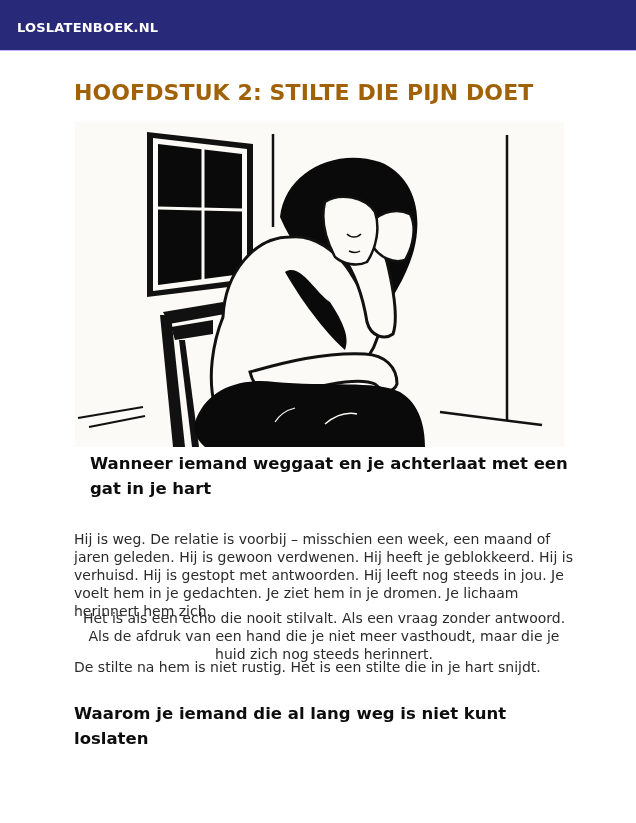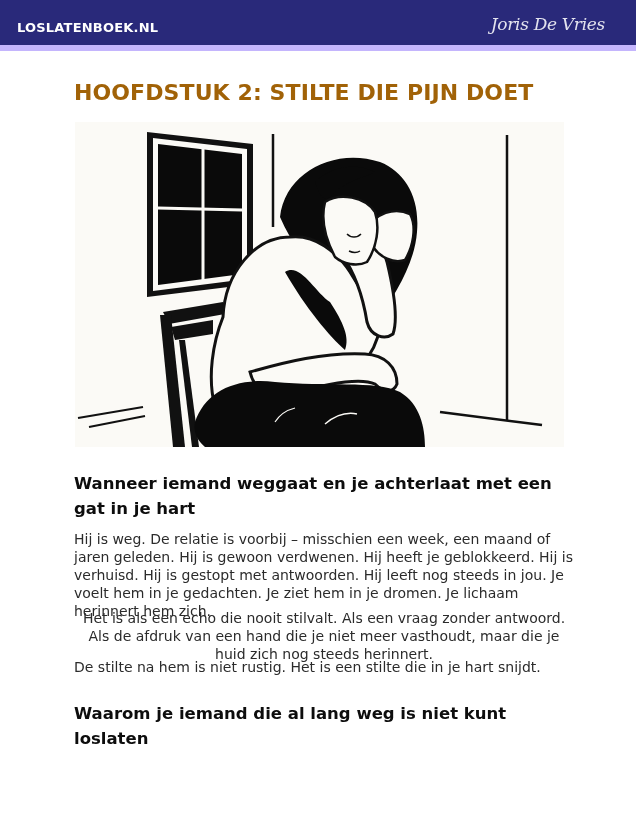--- a/index.html
+++ b/index.html
@@ -2,21 +2,21 @@
 <html><head>
   <meta charset="utf-8">
   <style>
     * { margin: 0; padding: 0; box-sizing: border-box; }
     html, body { width: 636px; height: 823px; background: #ffffff; overflow: hidden; }
     body { font-family: "DejaVu Sans", sans-serif; color: #1a1a1a; position: relative; }
 
     .header {
       position: absolute; left: 0; top: 0; width: 636px; height: 51px;
       background: #29297a;
-      border-bottom: 6px solid #c4b5fd;
+      border-bottom: 1px solid #c4b5fd;
     }
     .brand {
       position: absolute; left: 17px; top: 20px;
       font-family: "DejaVu Sans", sans-serif; font-weight: bold;
       font-size: 13px; letter-spacing: 0.2px; color: #ffffff;
       text-transform: uppercase;
     }
     .author {
       position: absolute; right: 31px; top: 14px;
       font-family: "DejaVu Serif", serif; font-style: italic;
@@ -33,38 +33,37 @@
       position: absolute; left: 75px; top: 122px; width: 489px; height: 325px;
       background: #fbfaf6;
     }
     .illustration svg { display: block; width: 100%; height: 100%; }
 
     .section-heading {
       position: absolute; left: 74px; width: 500px;
       font-family: "DejaVu Sans", sans-serif; font-weight: bold;
       font-size: 16.5px; line-height: 25px; color: #0d0d0d;
     }
-    .h1 { top: 471px; }
+    .h1 { top: 451px; margin-left: 16px; }
     .h2 { top: 693px; margin-top: 8px; }
 
     .para {
       position: absolute; left: 74px; width: 500px;
       font-family: "DejaVu Sans", sans-serif;
       font-size: 14px; line-height: 18px; color: #2b2b2b;
     }
     .p1 { top: 530px; }
     .p2 { top: 609px; text-align: center; }
     .p3 { top: 658px; }
   </style>
 </head>
 <body>
 
 <header class="header">
   <span class="brand">LOSLATENBOEK.NL</span>
-  <span class="author">Joris De Vries</span>
 </header>
 
 <h1 class="chapter-title">HOOFDSTUK 2: STILTE DIE PIJN DOET</h1>
 
 <figure class="illustration" title="Verdrietige vrouw op een stoel bij het raam">
   <svg viewBox="0 0 489 325" xmlns="http://www.w3.org/2000/svg">
     <rect x="0" y="0" width="489" height="325" fill="#fbfaf6"></rect>
 
     <line x1="198" y1="12" x2="198" y2="105" stroke="#111" stroke-width="2.5"></line>
     <line x1="432" y1="13" x2="432" y2="298" stroke="#111" stroke-width="2.5"></line>

